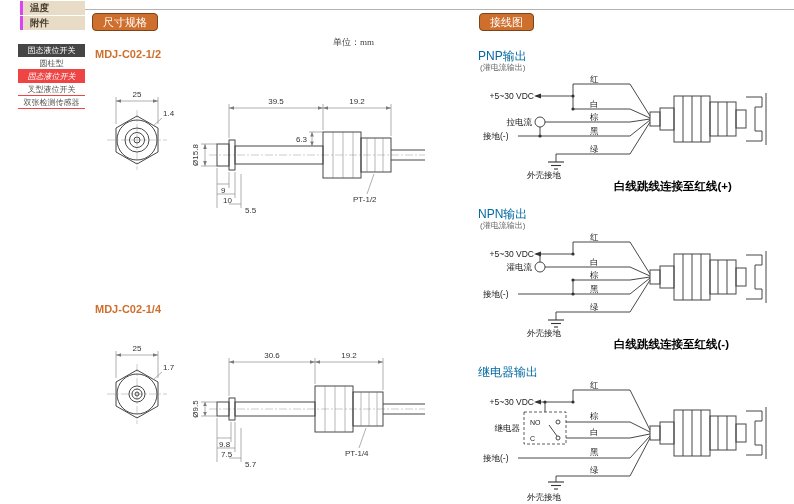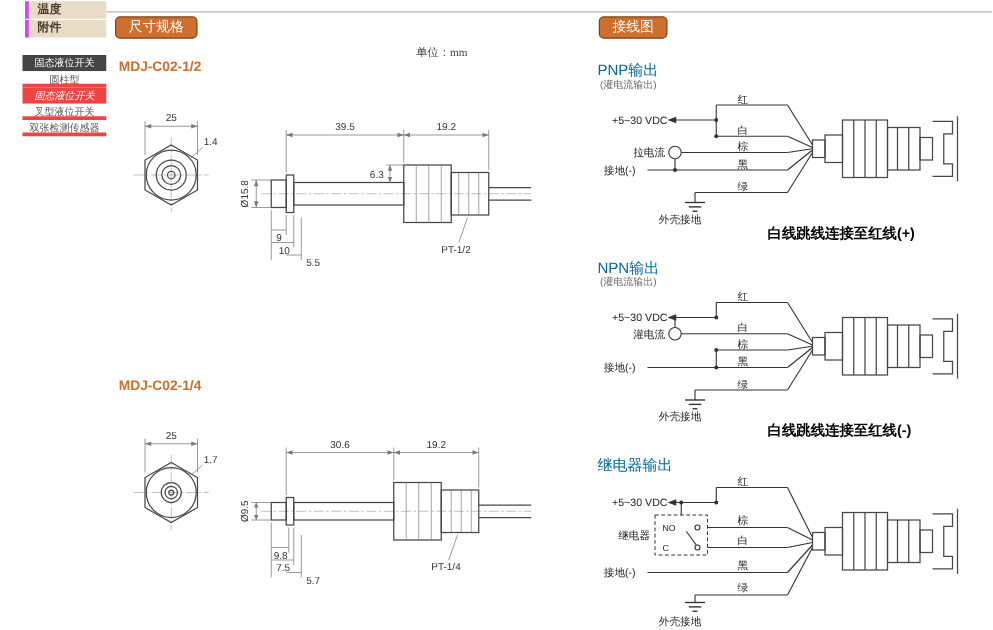--- a/index.html
+++ b/index.html
@@ -8,21 +8,21 @@
   .page { position:relative; width:794px; height:504px; background:#fff; overflow:hidden; }
   .abs { position:absolute; }
 
   .top-rule { position:absolute; left:85px; top:9px; width:709px; height:1px; background:#b3b3b3; }
 
   .tab { position:absolute; left:20px; width:65px; height:14px; background:#e8dcc6;
          border-left:3px solid #d946ef; color:#473c2d; font-size:9.5px; font-weight:bold;
          line-height:14px; padding-left:7px; cursor:pointer; }
   .side-item { position:absolute; left:18px; width:67px; height:13px; background:#fff;
                font-size:8px; line-height:13px; text-align:center; color:#555;
-               border-bottom:3px solid #ef4444; cursor:pointer; }
+               border-bottom:1px solid #ef4444; cursor:pointer; }
   .side-item.dark { background:#454545; color:#fff; border-bottom:none; }
   .side-item.active { background:#ef4444; color:#fff; border-bottom:none;font-style:italic; }
 
   .badge { position:absolute; height:18px; background:#cf6f2d; border:1px solid #7d4517;
            border-radius:4px; color:#fff; font-size:11px; font-weight:normal;
            line-height:16px; padding:0 10px; }
   .unit { position:absolute; font-size:9px; color:#444;font-family:Liberation Serif, serif; }
   .model-title { position:absolute; font-size:11px; font-weight:bold; color:#cf6f2d; }
 
   svg { overflow:visible; }

